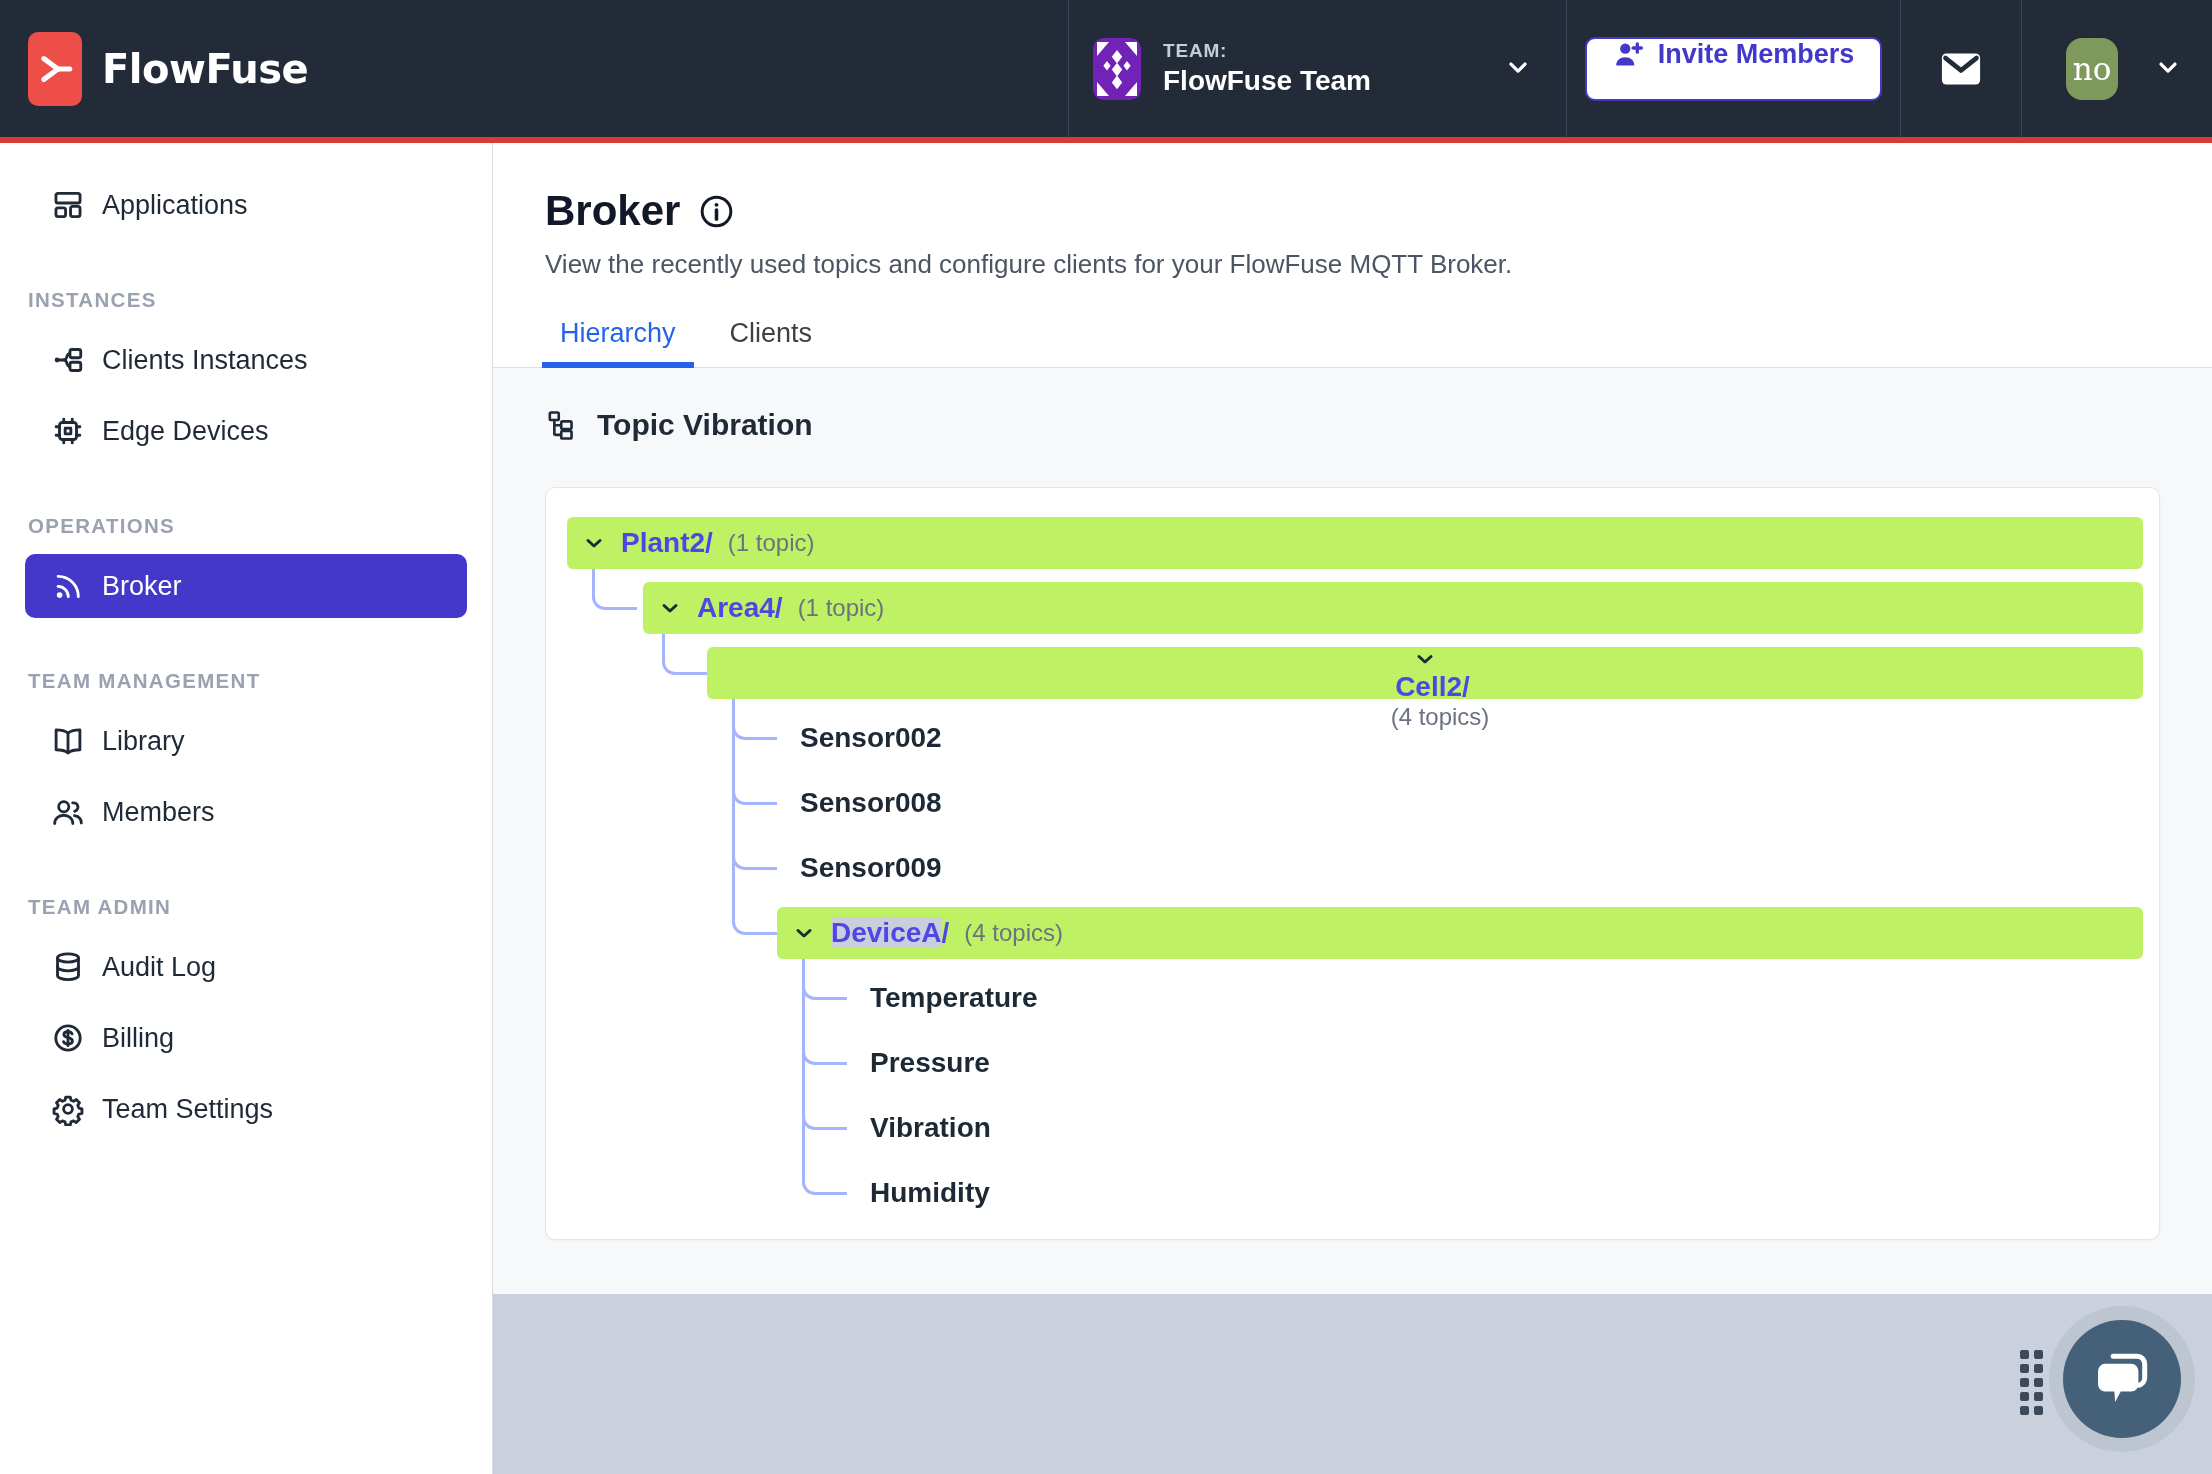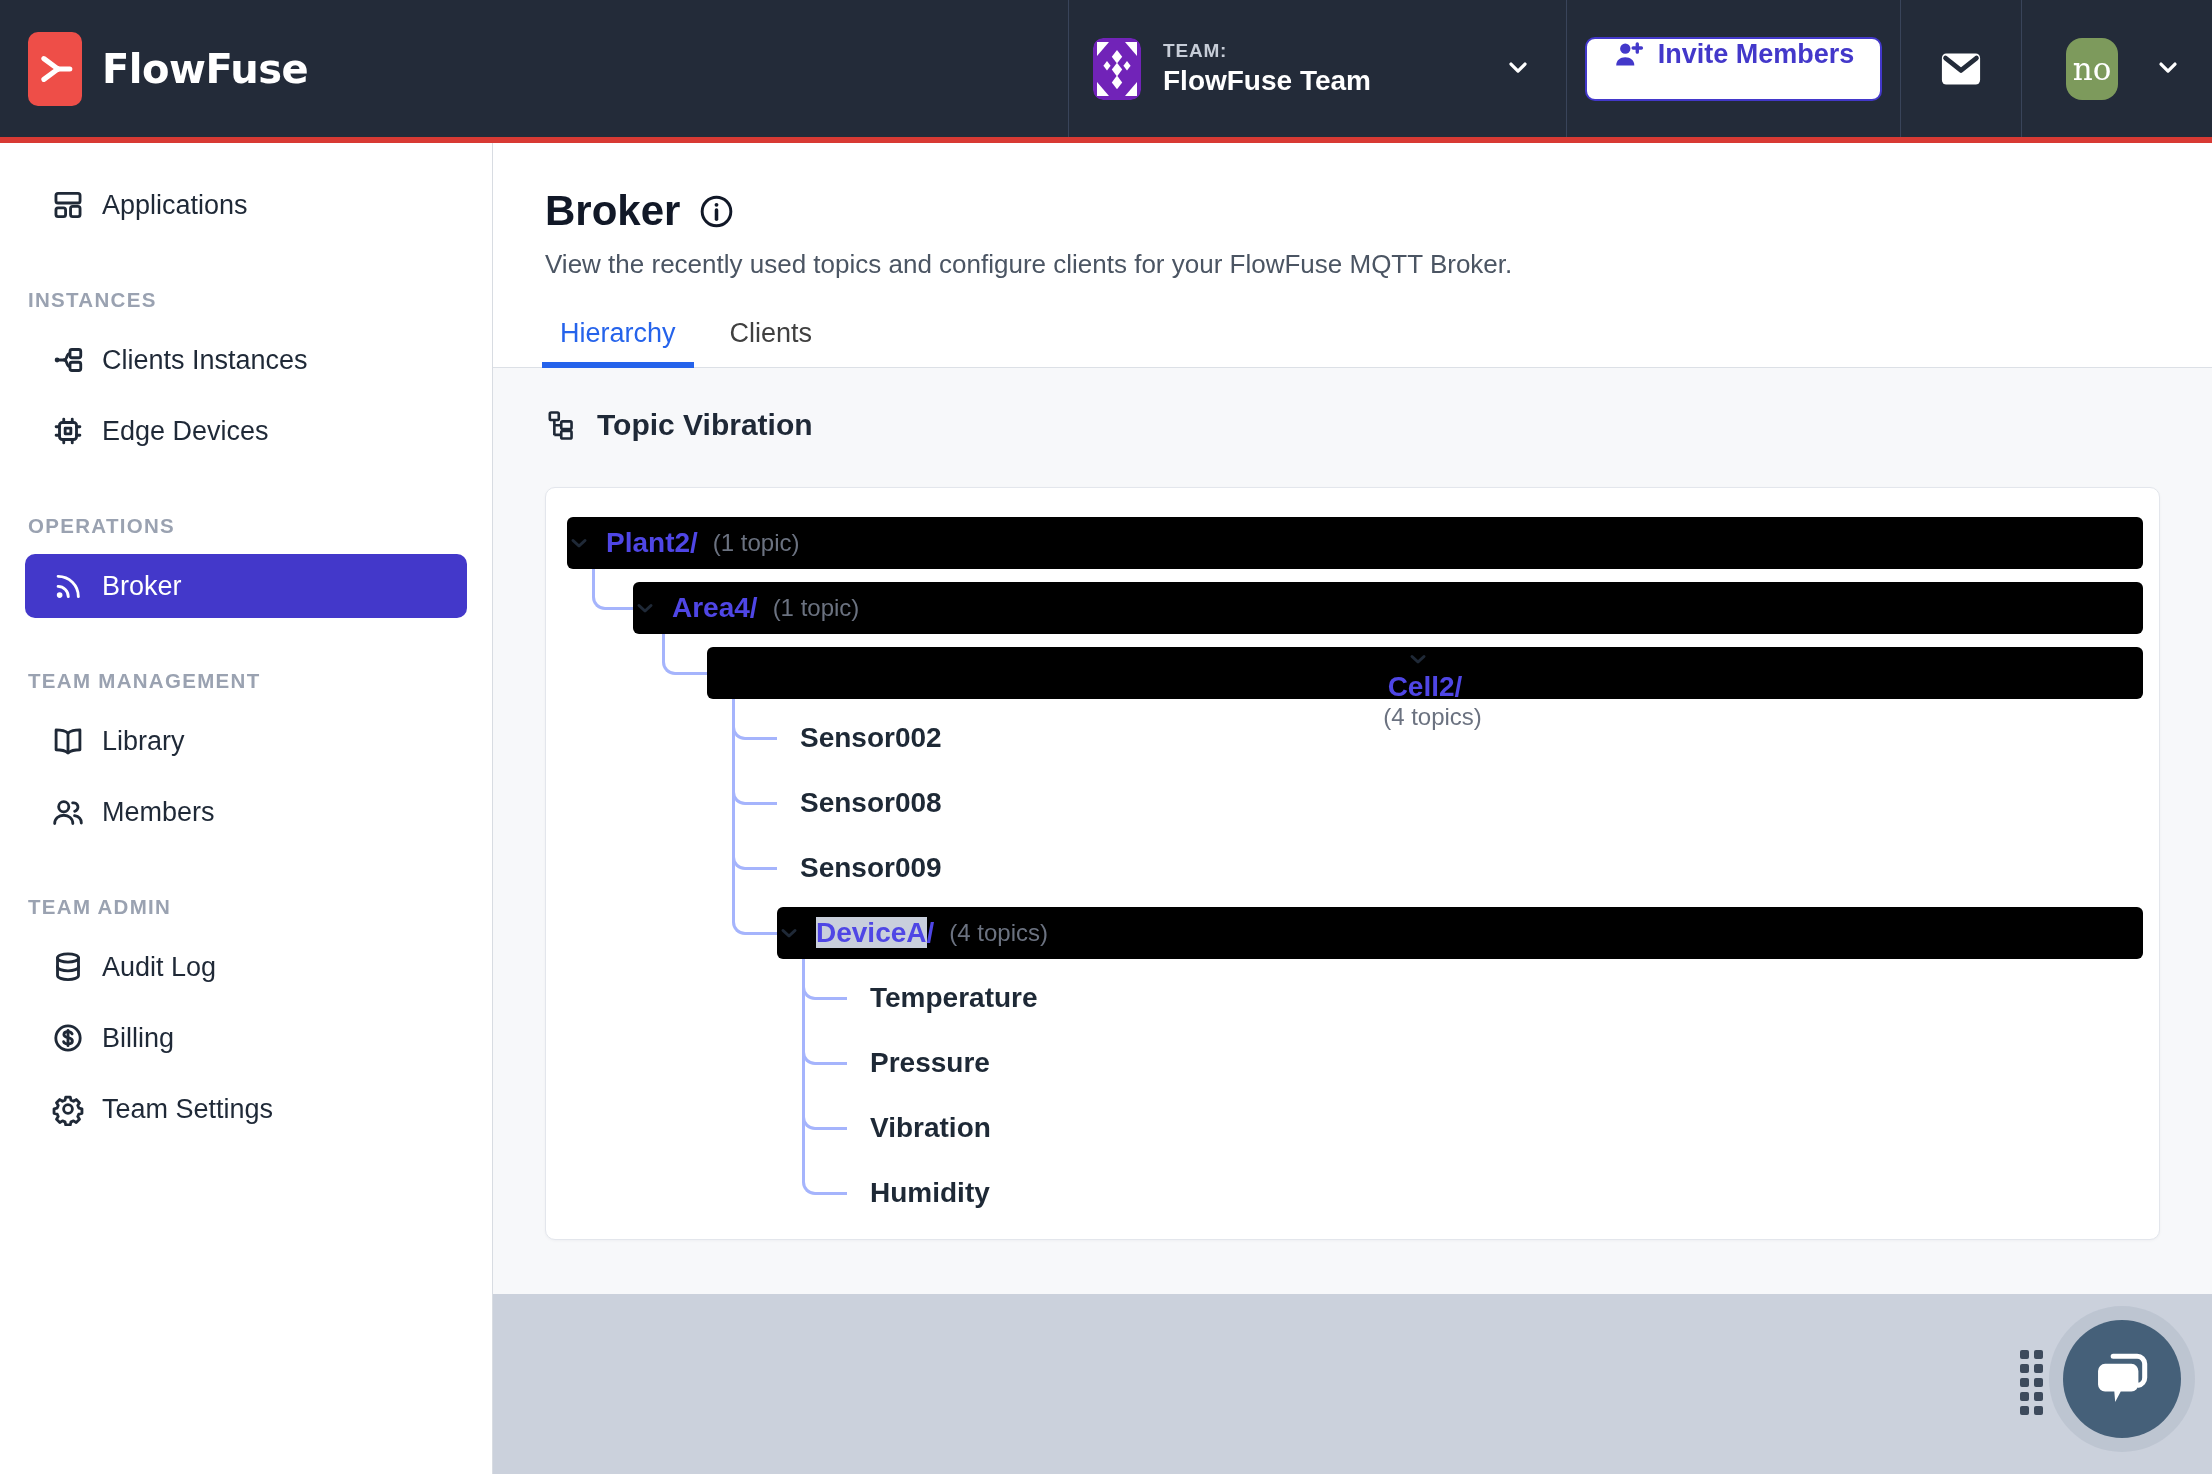--- a/index.html
+++ b/index.html
@@ -54,21 +54,21 @@
   .tab.active::after{content:"";position:absolute;left:0;right:0;bottom:-1px;height:6px;background:#2563EB;}
 
   .content-body{flex:1;background:#F7F8FA;padding:40px 52px 0 52px;min-height:0;}
   .section-title{display:flex;align-items:center;gap:19px;font-size:30px;font-weight:700;color:#1F2937;}
   .section-title .icon{width:33px;height:33px;display:flex;color:#1F2937;}
   .section-title .icon svg{width:33px;height:33px;}
   .card{margin-top:45px;height:753px;background:#fff;border:1px solid #E3E6EC;border-radius:10px;position:relative;box-shadow:0 1px 3px rgba(16,24,40,.04);}
 
   
   .t-row{position:absolute;height:52px;display:flex;align-items:center;border-radius:6px;cursor:pointer;}
-  .t-row.expandable{background:#000000;}
+  .t-row.expandable{background:#bef264;padding-left:15px;}
   .t-chev{width:24px;height:24px;flex:none;color:#1F2937;display:flex;margin-right:15px;}
   .t-chev svg{width:24px;height:24px;}
   .t-label{font-size:28px;font-weight:700;color:#4F46E5;white-space:nowrap;}
   .t-label .hl{background:#C9CFDC;}
   .t-count{font-size:24px;color:#6B7280;margin-left:15px;white-space:nowrap;}
   .t-row.leaf{padding-left:23px;}
   .t-leaf-label{font-size:28px;font-weight:700;color:#1E2936;white-space:nowrap;}
   .elbow{position:absolute;border-left:3px solid #A5B4FC;border-bottom:3px solid #A5B4FC;border-bottom-left-radius:13px;}
 
   
@@ -291,21 +291,21 @@
             <div class="t-row expandable" style="top: 29px; left: 21px; right: 16px;">
               <span class="t-chev">
                 <svg viewBox="0 0 24 24" fill="none" stroke="currentColor" stroke-width="3" stroke-linecap="round" stroke-linejoin="round">
                   <path d="m6 9.5 6 5.5 6-5.5"></path>
                 </svg>
               </span>
               <span class="t-label">Plant2/</span>
               <span class="t-count">(1 topic)</span>
             </div>
             <div class="elbow" style="left: 46px; top: 81px; width: 45px; height: 41px;"></div>
-            <div class="t-row expandable" style="top: 94px; left: 87px; right: 16px;">
+            <div class="t-row expandable" style="top: 94px; left: 97px; right: 16px;">
               <span class="t-chev">
                 <svg viewBox="0 0 24 24" fill="none" stroke="currentColor" stroke-width="3" stroke-linecap="round" stroke-linejoin="round">
                   <path d="m6 9.5 6 5.5 6-5.5"></path>
                 </svg>
               </span>
               <span class="t-label">Area4/</span>
               <span class="t-count">(1 topic)</span>
             </div>
             <div class="elbow" style="left: 116px; top: 146px; width: 45px; height: 41px;"></div>
             <div class="t-row expandable" style="top: 159px; left: 161px; right: 16px; flex-direction: column;">

